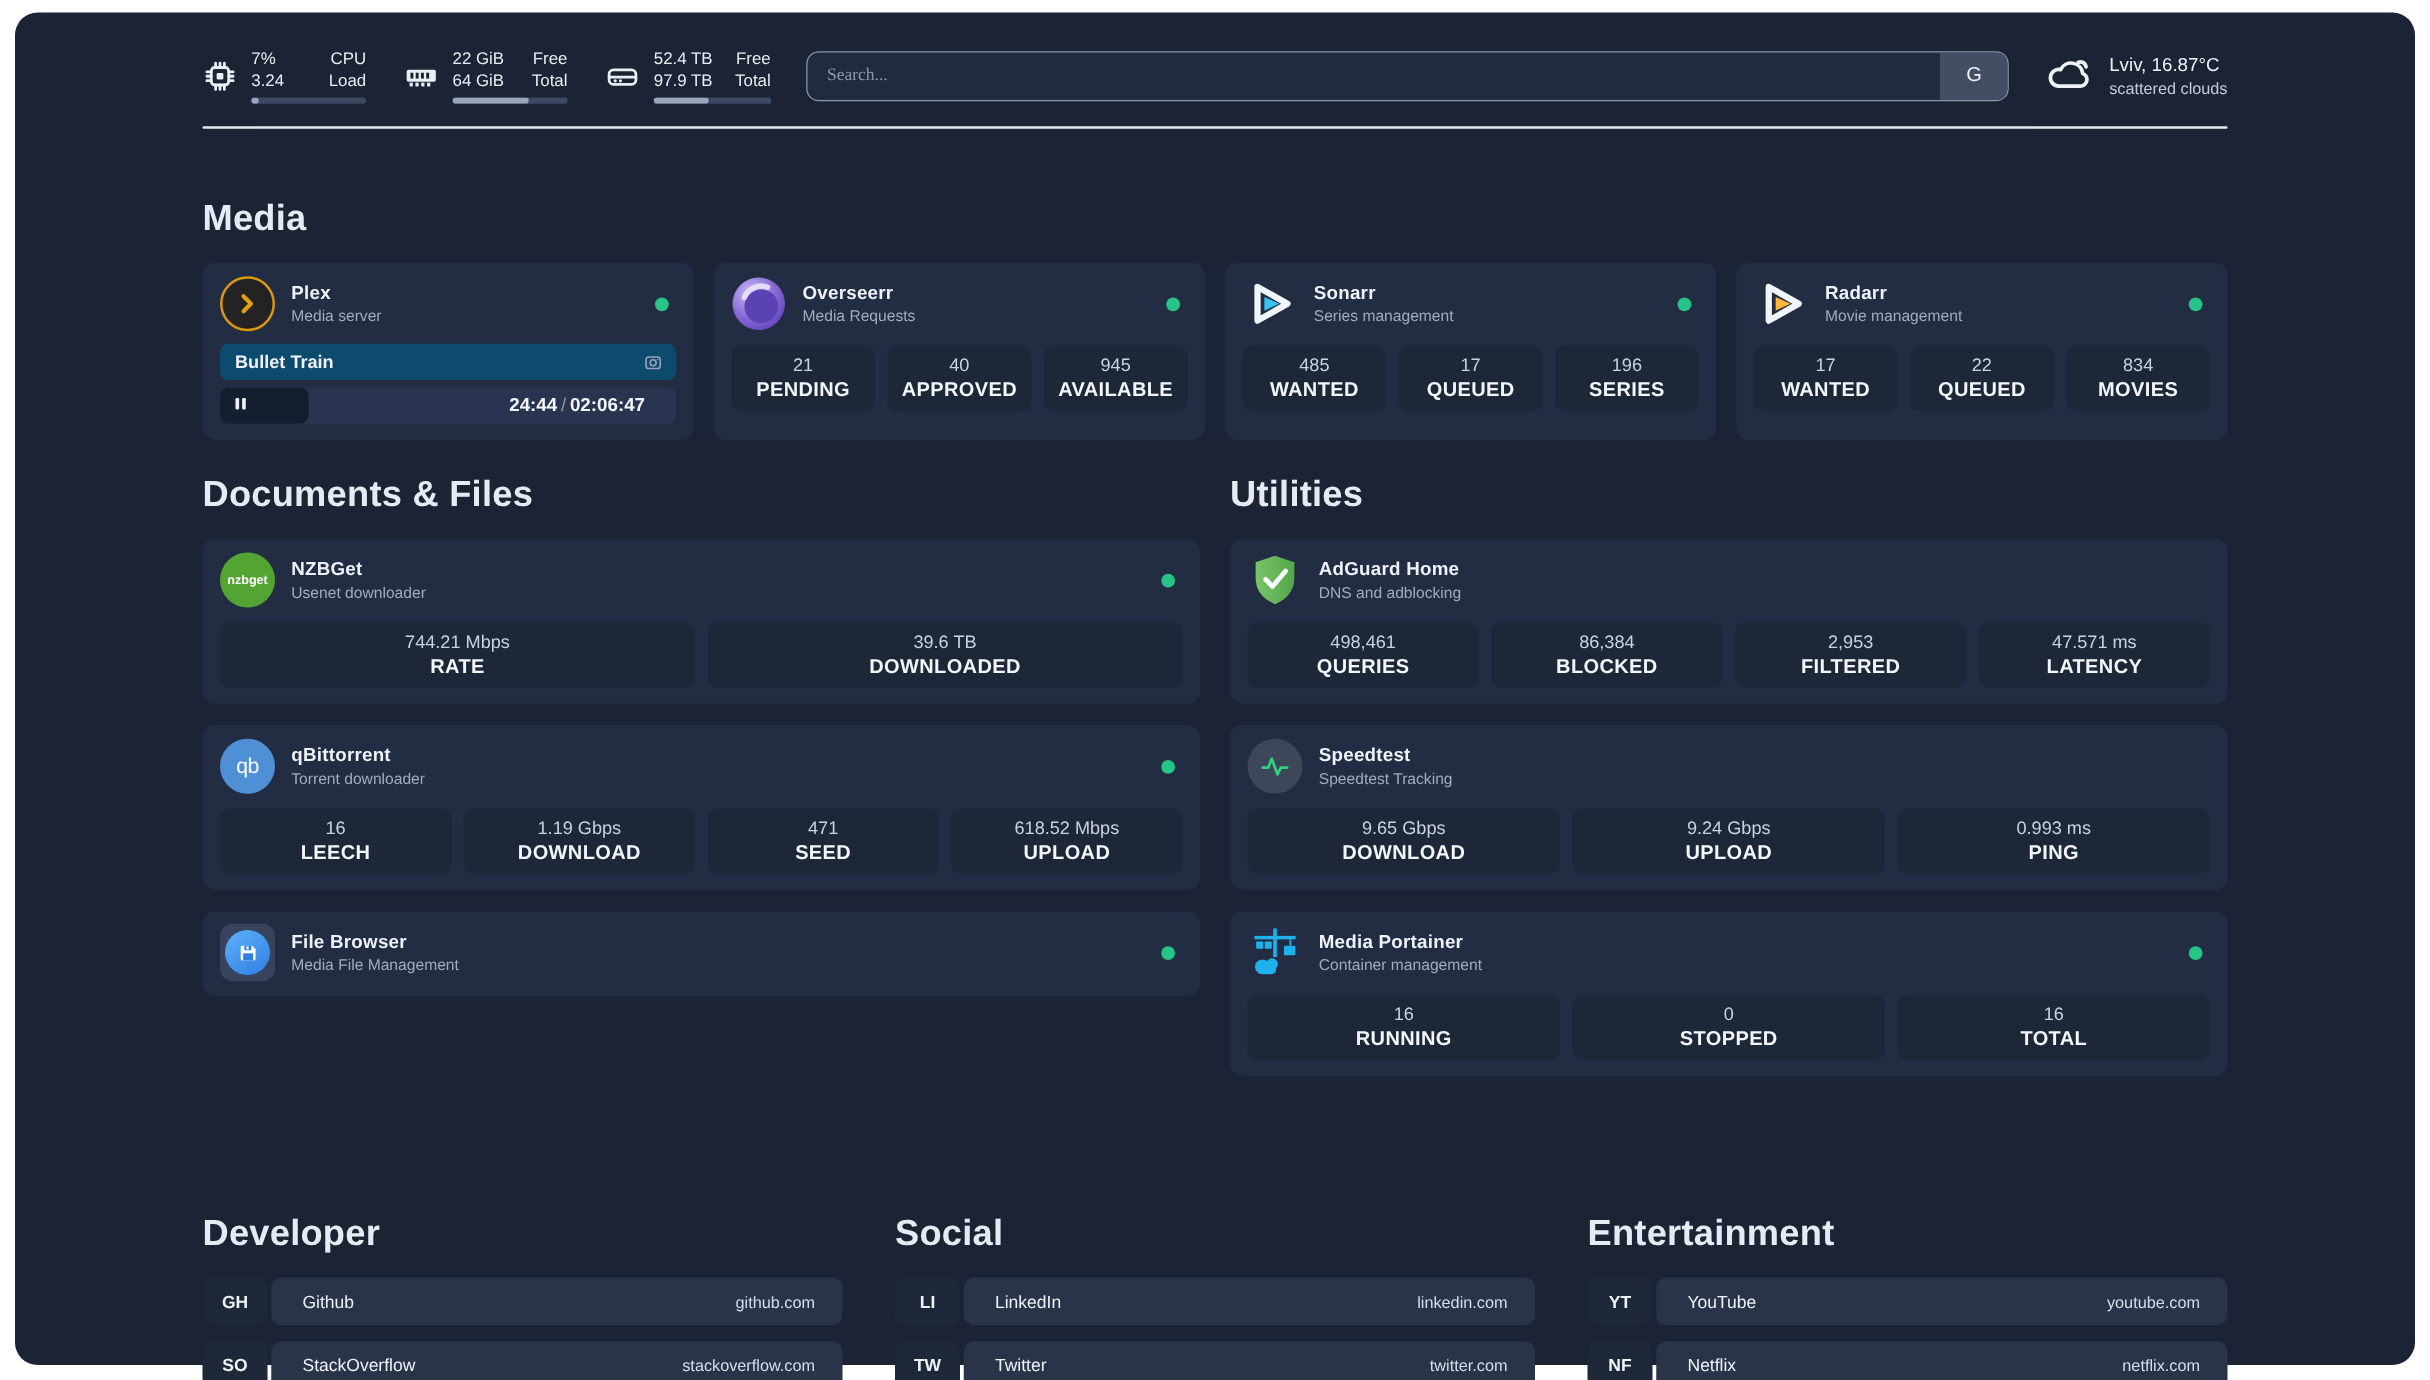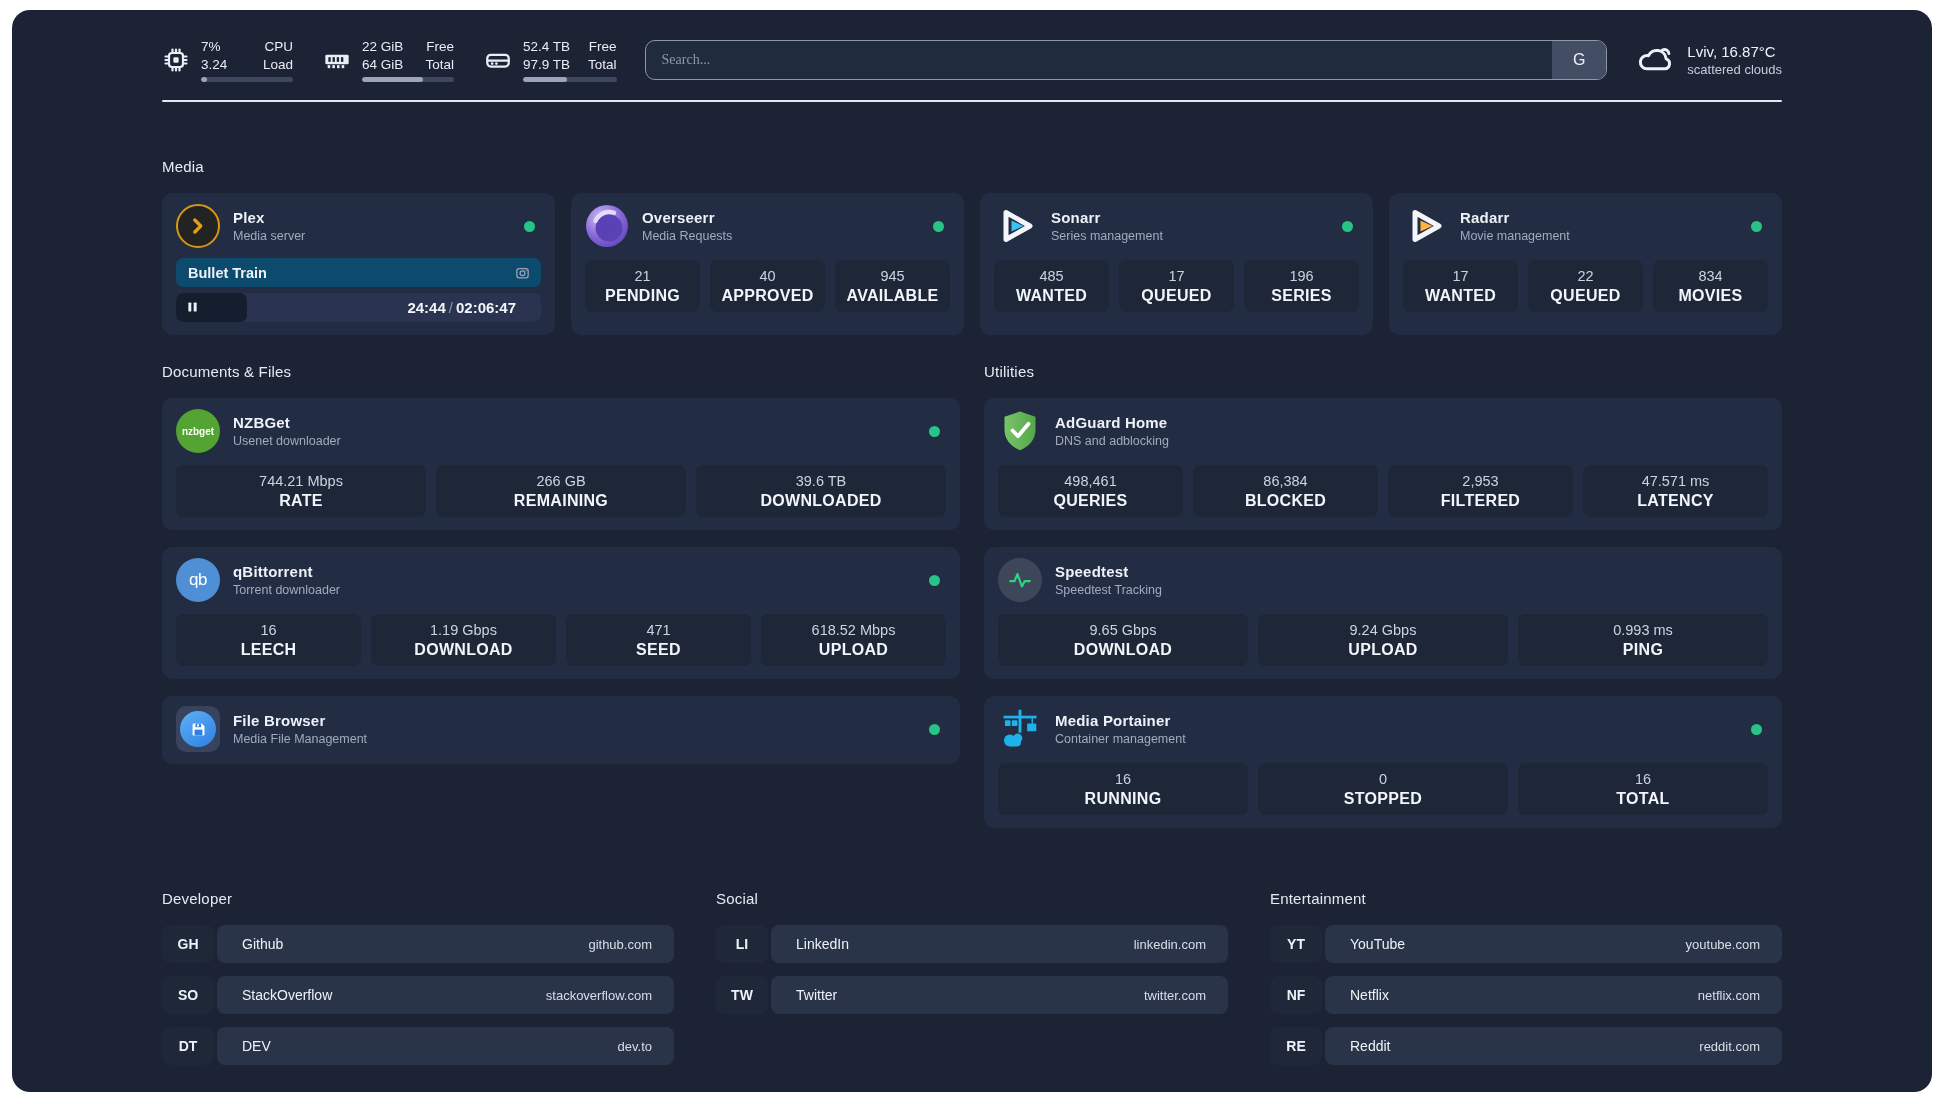--- a/index.html
+++ b/index.html
@@ -31,21 +31,21 @@
     font-size:16px; color:#eef2f8; cursor:pointer; }
 
   .weather { display:flex; align-items:center; gap:12px; }
   .weather svg { width:40px; height:40px; }
   .weather .loc { font-size:15px; color:#eef2f8; }
   .weather .cond { font-size:13px; color:#c6cdda; margin-top:2px; }
 
   .divider { margin-top:18px; height:2px; background:#e3e8f0; border-radius:2px; }
 
   
-  h2.sec-title { font-size:15px; font-weight:400; color:#e6ebf3; letter-spacing:.2px; }
+  h2.sec-title { font-size:29px; font-weight:700; color:#e6ebf3; letter-spacing:.2px; }
   #section-media { margin-top:56px; }
   #section-media h2 { margin-bottom:18px; }
   .cards-row { display:grid; grid-template-columns:repeat(4,1fr); gap:16px; }
   .two-col { margin-top:28px; display:grid; grid-template-columns:1fr 1fr; gap:24px; }
   .two-col h2 { margin-bottom:18px; }
   .cards-col { display:flex; flex-direction:column; gap:17px; }
 
   
   .card { background:#222c42; border-radius:10px; padding:11px 14px 13px 14px; cursor:pointer; }
   .card-head { display:flex; align-items:center; gap:13px; }
@@ -81,21 +81,21 @@
   .qb { background:#4f8fd6; color:#fff; font-size:17px; font-weight:500; letter-spacing:-0.5px; }
   .pulsebg { background:#3d4759; }
   .pulsebg svg { width:26px; height:26px; }
   .fbtile { width:46px; height:46px; border-radius:10px; background:#38435d; display:flex; align-items:center; justify-content:center; }
   .fbcirc { width:36px; height:36px; border-radius:50%; background:linear-gradient(145deg,#5db1f7,#2f7fe3);
     display:flex; align-items:center; justify-content:center; }
   .fbcirc svg { width:19px; height:19px; }
 
   
   .bookmarks { margin-top:62px; display:grid; grid-template-columns:repeat(3,1fr); gap:42px; }
-  .bookmarks h2 { margin-bottom:18px; }
+  .bookmarks h2 { margin-bottom:18px;margin-top:48px; }
   .bm-list { display:flex; flex-direction:column; gap:13px; }
   .bm-row { display:flex; height:38px; cursor:pointer; }
   .bm-abbr { width:52px; flex:0 0 52px; background:#1e2839; border-radius:8px; display:flex;
     align-items:center; justify-content:center; font-size:14px; font-weight:700; color:#eef2f8; }
   .bm-bar { flex:1; margin-left:3px; background:#2a3449; border-radius:8px; display:flex;
     align-items:center; justify-content:space-between; padding:0 22px 0 25px; }
   .bm-name { font-size:14px; color:#eef2f8; }
   .bm-url { font-size:13px; color:#d8dee9; }
 </style>
 </head>
@@ -367,24 +367,20 @@
                 <div class="sub">Usenet downloader</div>
               </div>
               <span class="dot" style="background: rgb(39, 196, 135);"></span>
             </div>
             <div class="stats">
               <div class="stat">
                 <div class="v">744.21 Mbps</div>
                 <div class="l">RATE</div>
               </div>
               <div class="stat">
-                <div class="v">266 GB</div>
-                <div class="l">REMAINING</div>
-              </div>
-              <div class="stat">
                 <div class="v">39.6 TB</div>
                 <div class="l">DOWNLOADED</div>
               </div>
             </div>
           </article>
           <article class="card">
             <div class="card-head">
               <span class="icn">
                 <span class="circ qb">qb</span>
               </span>

